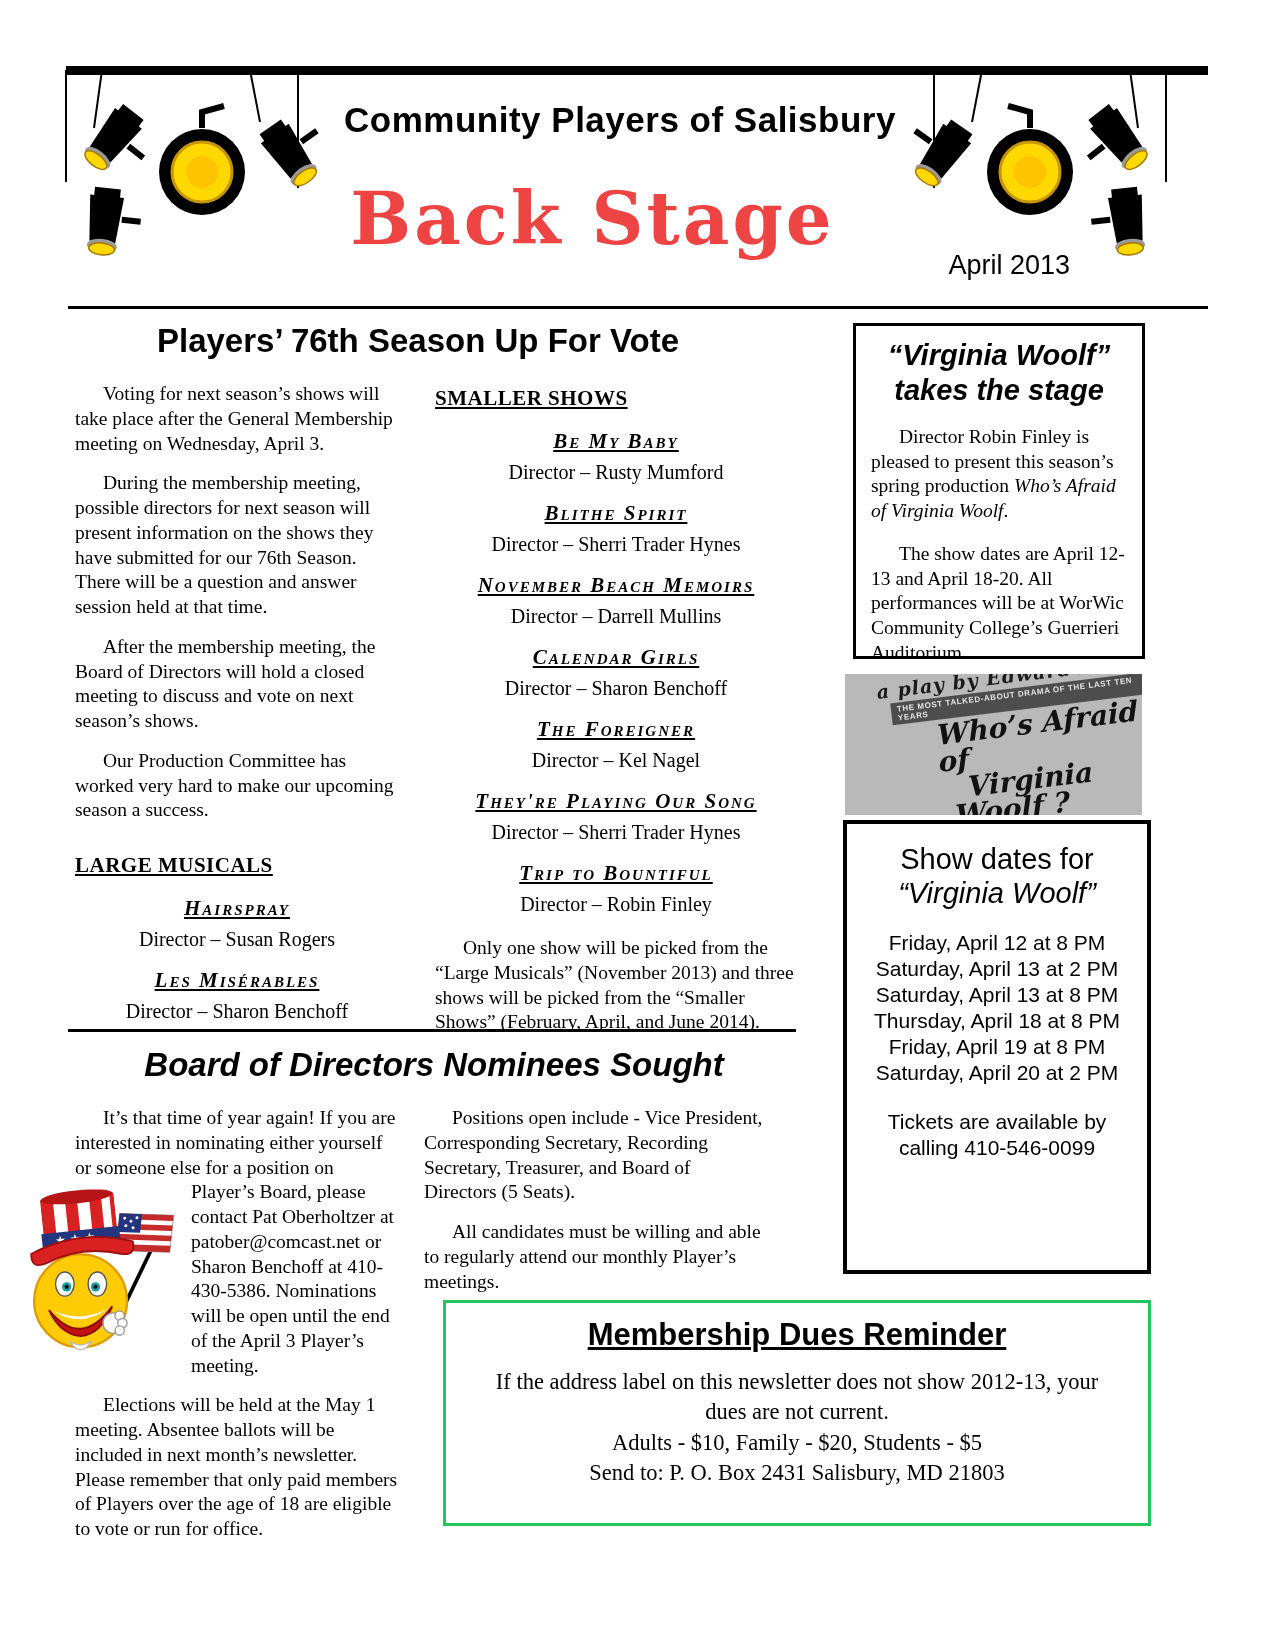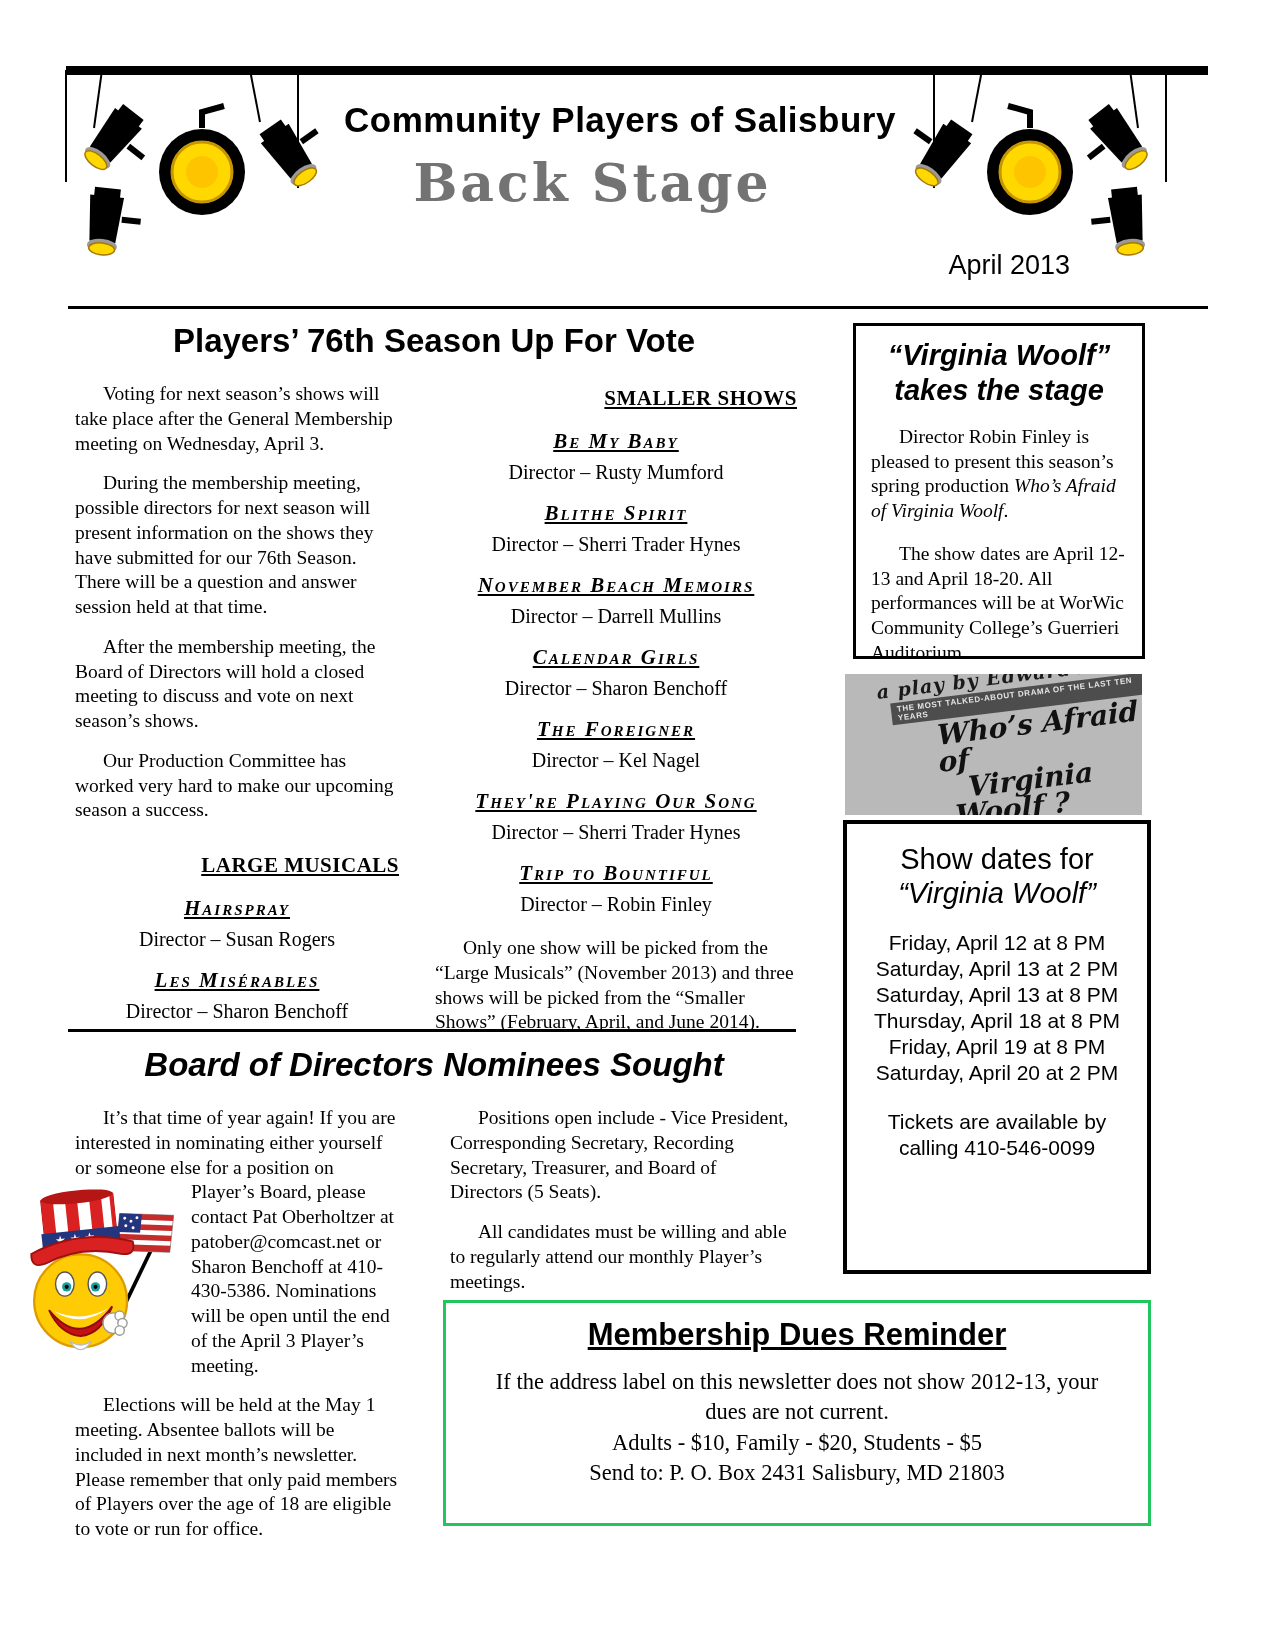--- a/index.html
+++ b/index.html
@@ -11,60 +11,60 @@
   
   .topbar{position:absolute; left:66px; top:66px; width:1142px; height:9px; background:#000;}
   .lights{position:absolute; top:70px; width:272px; height:192px;}
   .lights-left{left:52px;}
   .lights-right{left:908px; transform:scaleX(-1);}
   .org-title{
     position:absolute; left:330px; top:100px; width:580px; text-align:center;
     font-family:"Liberation Sans", sans-serif; font-weight:bold; font-size:35px; letter-spacing:.5px;
   }
   .masthead{
-    position:absolute; left:315px; top:152px; width:555px; text-align:center;
-    font-family:"DejaVu Serif", serif; font-weight:bold; font-size:52px; letter-spacing:3px;
-    color:#737373;
+    position:absolute; left:315px; top:176px; width:555px; text-align:center;
+    font-family:"DejaVu Serif", serif; font-weight:bold; font-size:72px; letter-spacing:3px;
+    color:#ef4444;
   }
   .issue-date{
     position:absolute; right:205px; top:250px;
     font-family:"Liberation Sans", sans-serif; font-size:27px;
   }
   .rule{position:absolute; background:#000;}
   .rule-header{left:68px; top:306px; width:1140px; height:3px;}
   .rule-mid{left:68px; top:1029px; width:728px; height:3px;}
 
   
   .a1-title{
-    position:absolute; left:70px; top:322px; width:728px; text-align:center;
+    position:absolute; left:54px; top:322px; width:728px; text-align:center;
     font-family:"Liberation Sans", sans-serif; font-weight:bold; font-size:33px;
   }
   .a1-cols{position:absolute; left:75px; top:382px; width:722px; display:flex; gap:36px;}
   .a1-col1{width:324px;}
   .a1-col2{width:362px; text-align:center;}
   .bodyp{font-size:19.5px; line-height:1.27; margin:0 0 15px 0; text-indent:28px;}
   .shows-heading{
     font-size:21px; font-weight:bold; text-decoration:underline; letter-spacing:.5px;
-    text-align:right; margin:4px 0 18px 0;
+    text-align:left; margin:4px 0 18px 0;
   }
   .lm-heading{margin-top:30px;}
   .show-entry{margin:0 0 17px 0; text-align:center;}
   .show-title{
     display:inline-block; font-style:italic; font-variant:small-caps; font-weight:600;
     font-size:21px; letter-spacing:2px; text-decoration:underline;
   }
   .show-director{font-size:20px; line-height:1.15; margin-top:7px;font-family:Liberation Serif, serif;}
   .closing{ text-align:left; margin-top:20px;}
 
   
   .a2-title{
     position:absolute; left:70px; top:1046px; width:728px; text-align:center;
     font-family:"Liberation Sans", sans-serif; font-weight:bold; font-style:italic; font-size:33px;
   }
-  .a2-cols{position:absolute; left:75px; top:1106px; width:722px; display:flex; gap:49px;}
+  .a2-cols{position:absolute; left:75px; top:1106px; width:722px; display:flex; gap:23px;}
   .a2-col1{width:326px;}
   .a2-col2{width:340px;}
   .nofloatgap{margin:0;}
   .wrapzone{overflow:visible;}
   .sam-figure{float:left; width:158px; height:172px; margin:6px 10px 2px -52px;}
 
   
   .vw-box{
     position:absolute; left:853px; top:323px; width:256px; height:318px;
     border:3px solid #000; padding:12px 15px 0 15px;

